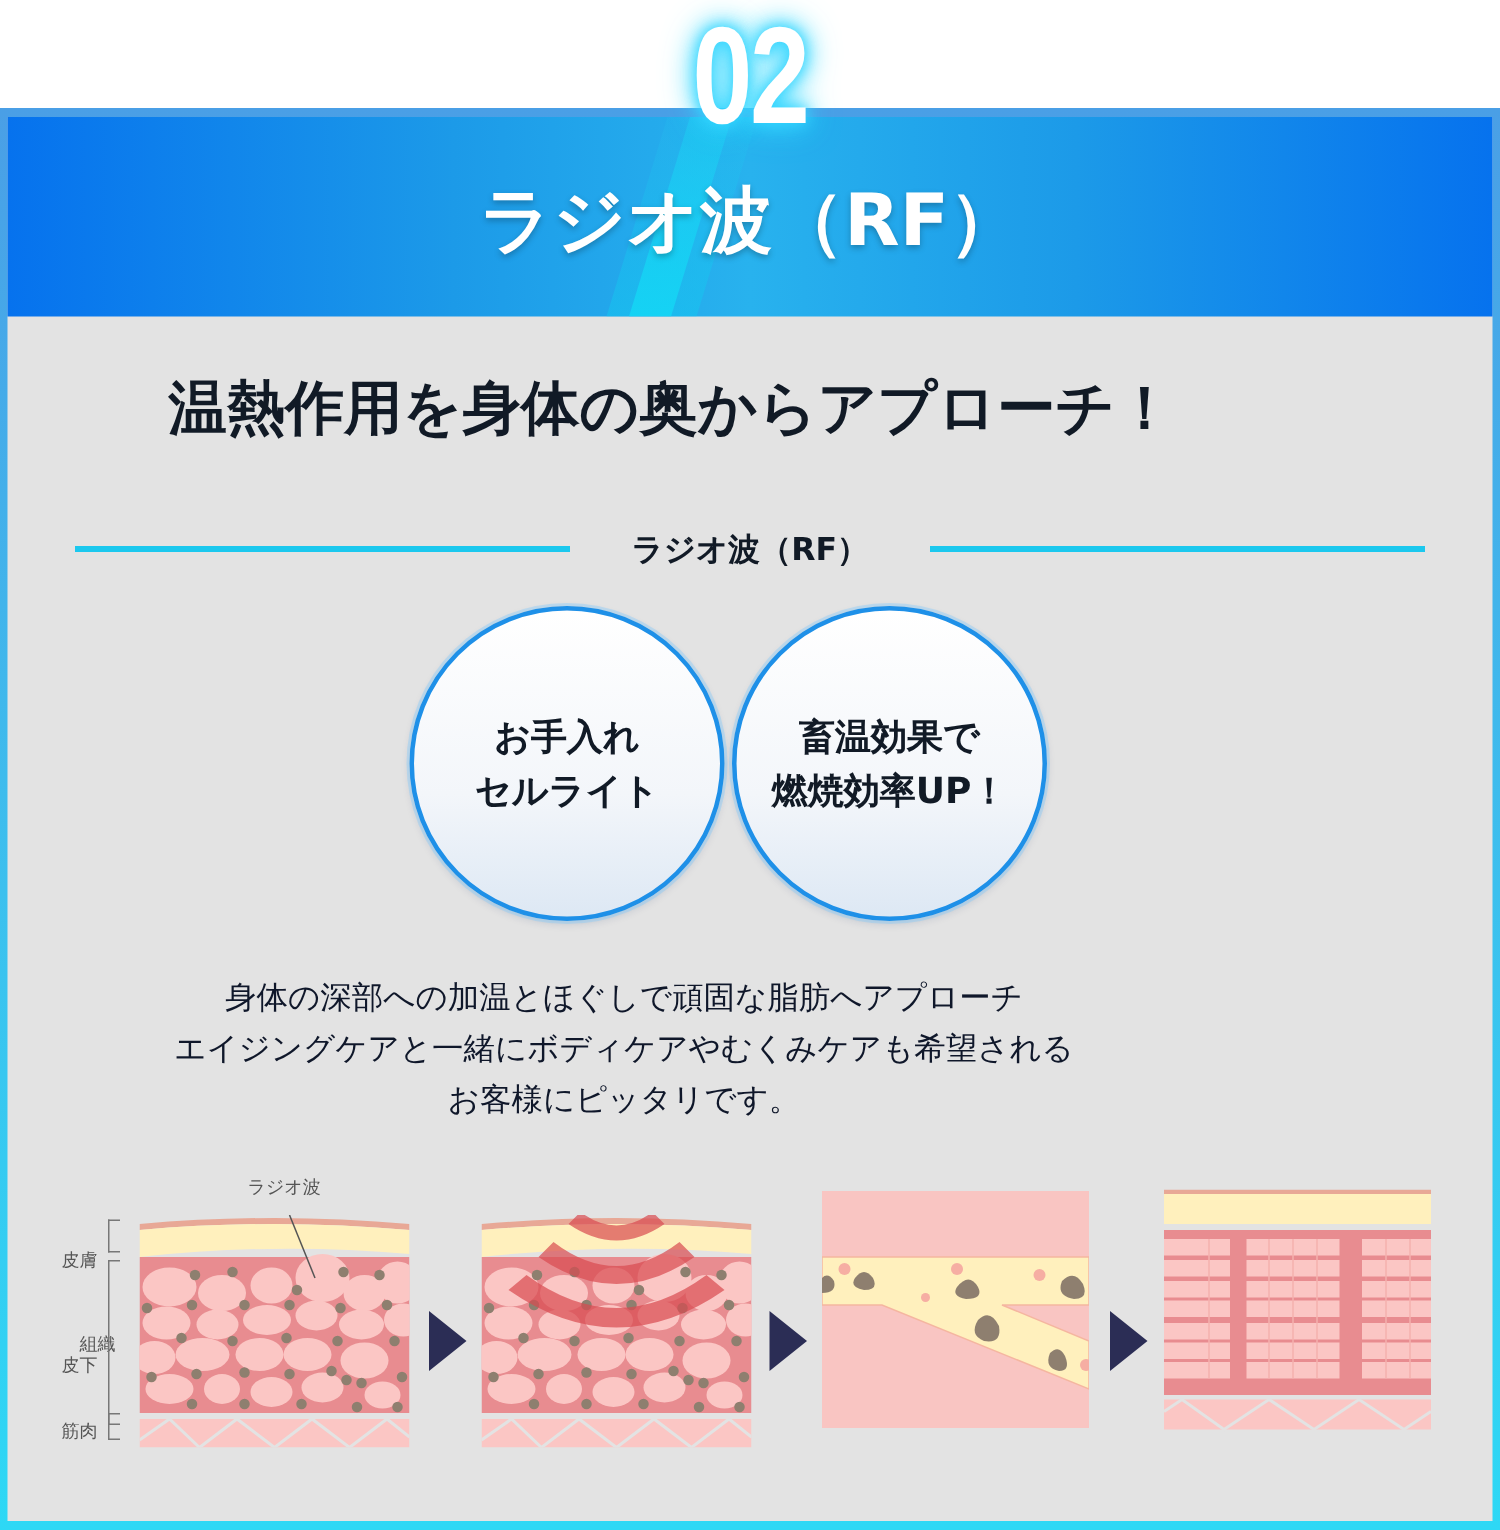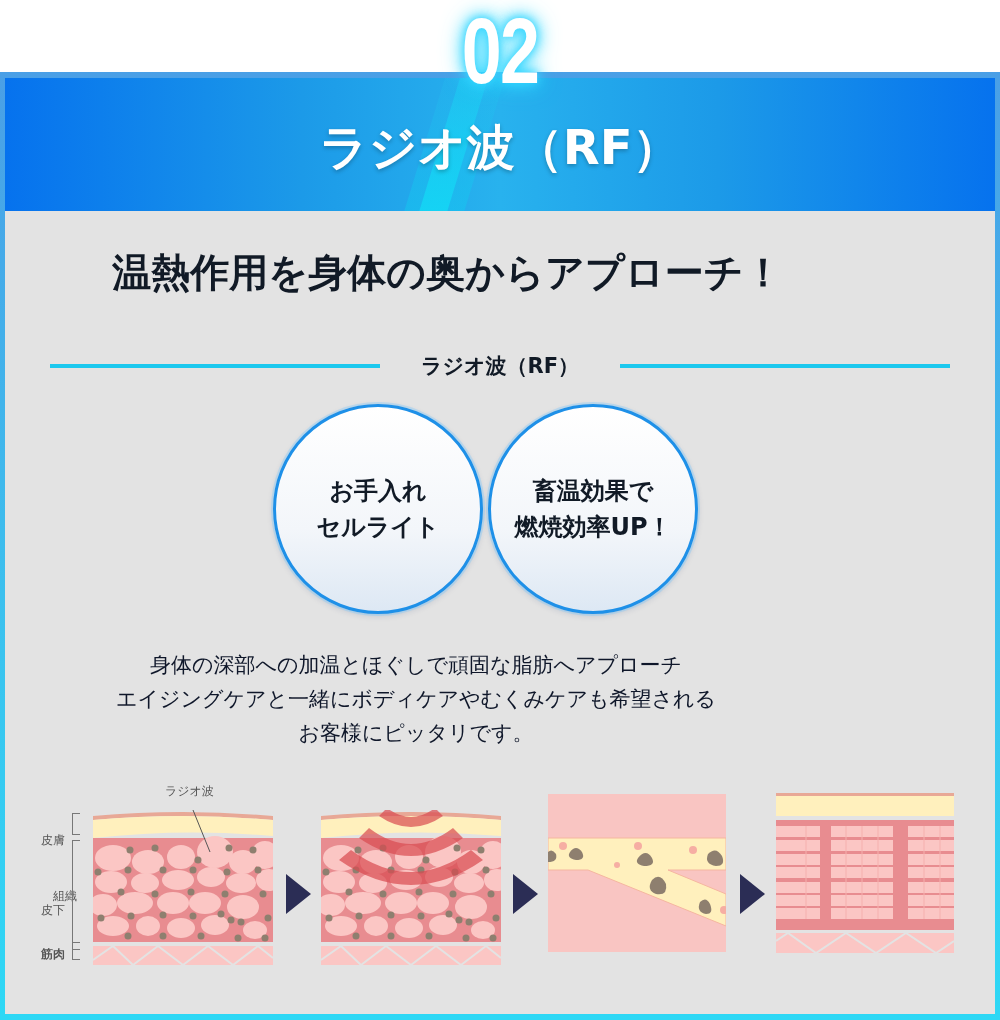--- a/index.html
+++ b/index.html
@@ -141,21 +141,21 @@
 </div>
 
 <div class="diagram">
 
   <div class="label" style="left:165px; top:4px;">ラジオ波</div>
   <div class="label" style="left:41px; top:37px;margin-top:16px;">皮膚</div>
   <div class="bracket" style="left:72px; top:33px; height:22px;"></div>
   <div class="label" style="left:41px; top:95px;margin-top:28px;">皮下</div>
   <div class="label" style="left:41px; top:109px;margin-left:12px;">組織</div>
   <div class="bracket" style="left:72px; top:60px; height:110px;"></div>
-  <div class="label" style="left:41px; top:167px;font-weight:bold;">筋肉</div>
+  <div class="label" style="left:41px; top:167px;">筋肉</div>
   <div class="bracket" style="left:72px; top:162px; height:18px;"></div>
 
   <svg style="position:absolute; left:93px; top:30px;" width="180" height="155" viewBox="0 0 180 155">
     <defs>
       <clipPath id="cp1">
           <rect x="0" y="0" width="180" height="155"></rect>
         </clipPath>
       <g id="cells">
         <rect x="0" y="28" width="180" height="104" fill="#e88c90"></rect>
         <ellipse cx="20" cy="48" rx="18" ry="13" fill="#fbc6c4"></ellipse>

